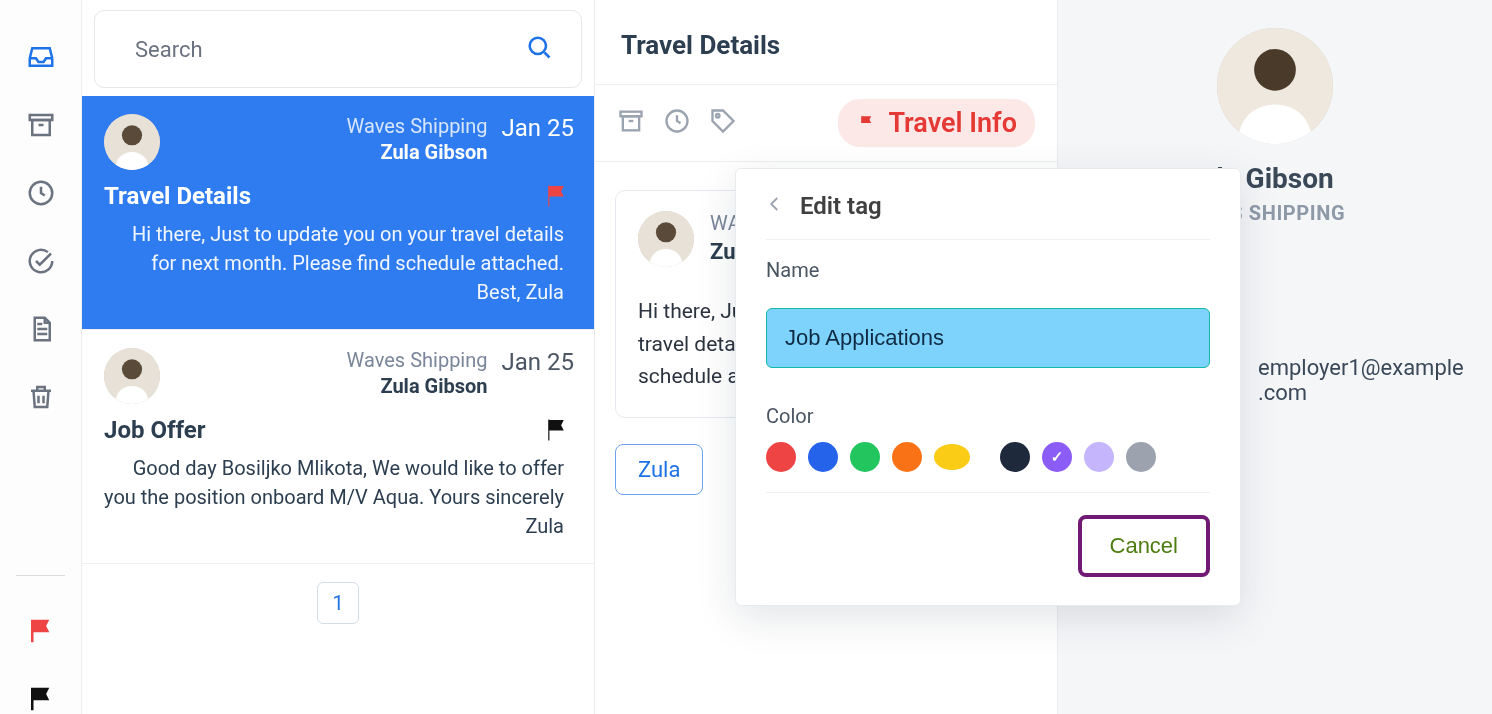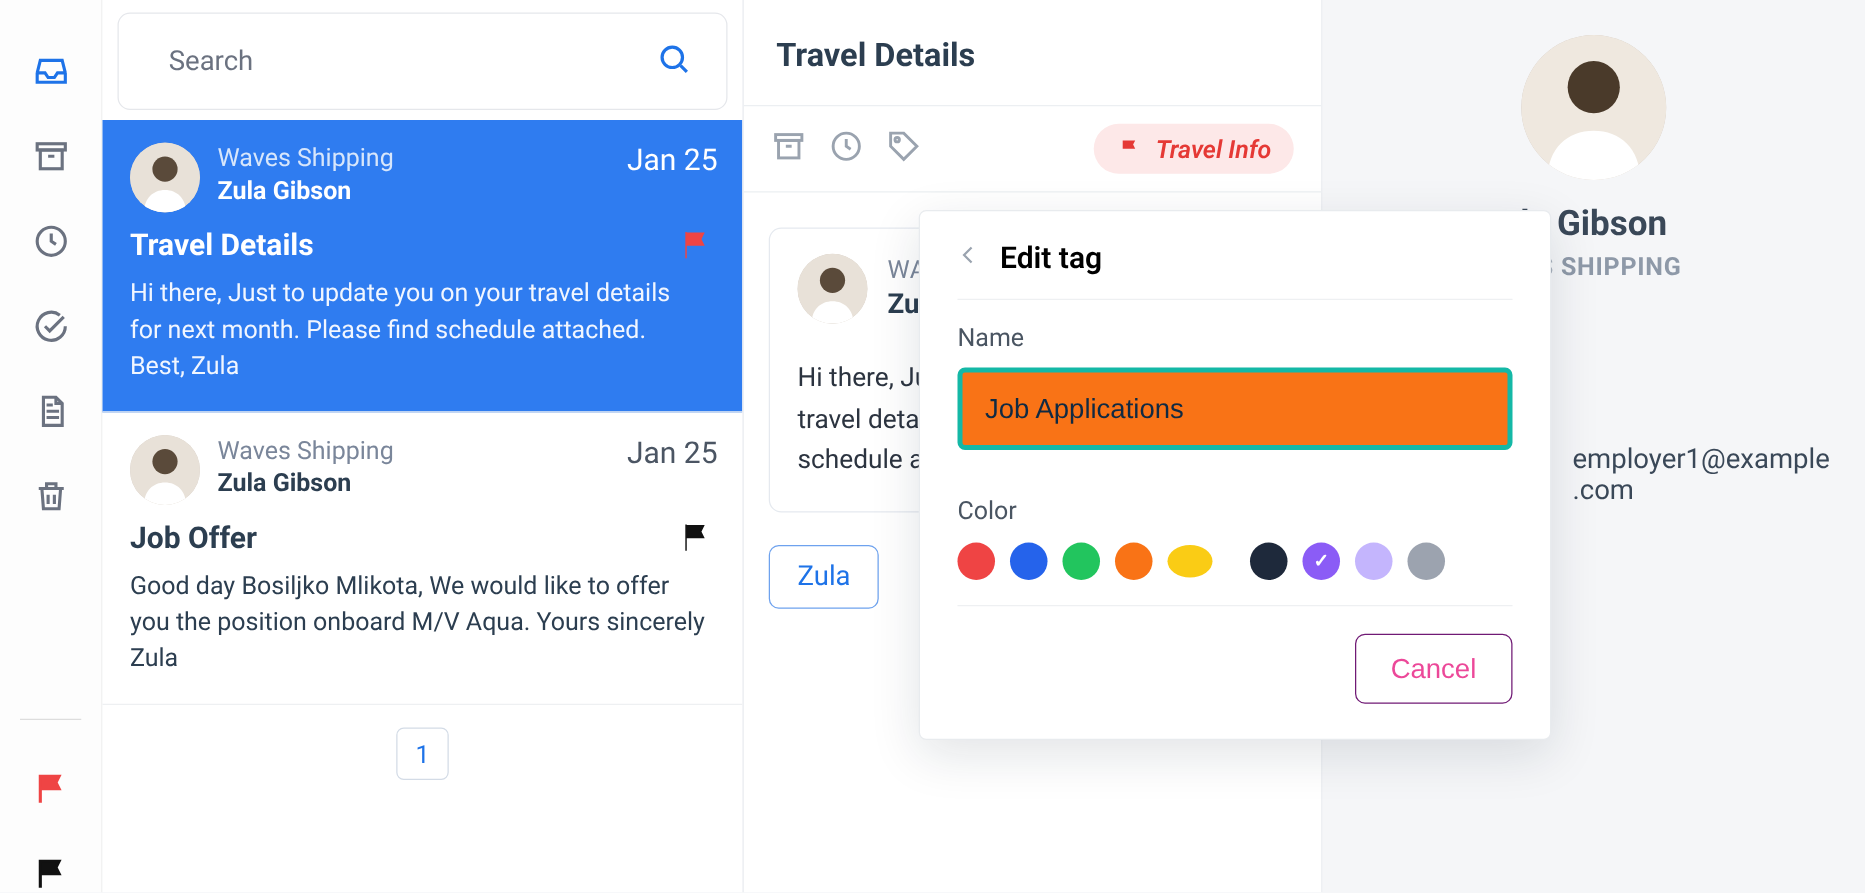--- a/index.html
+++ b/index.html
@@ -35,20 +35,21 @@
   .rail .flag-black { color:#111; }
   .rail hr { width: 60%; border:none; border-top:1px solid #ddd; margin: 6px 0 2px; }
 
   
   .listcol {
     width: 512px;
     background:#fff;
     display:flex;
     flex-direction:column;
     position:relative;
+    text-align:right;
   }
   .search-wrap {
     margin: 10px 12px 8px;
     border:1px solid #e5e7eb;
     border-radius:10px;
     height: 78px;
     display:flex;
     align-items:center;
     padding: 0 28px 0 40px;
     justify-content:space-between;
@@ -106,21 +107,21 @@
   .readcol .title { font-size:26px; font-weight:700; padding:30px 26px 24px; border-bottom:1px solid #eceff2; }
   .readcol .toolbar {
     display:flex; align-items:center; gap:18px;
     padding:14px 22px; border-bottom:1px solid #eceff2;
   }
   .toolbar .ticon svg { width:28px; height:28px; stroke:#9aa3af; stroke-width:2; fill:none; }
   .tagpill {
     margin-left:auto;
     background:#fde8e8; color:#e53935;
     border-radius:22px; padding:8px 18px;
-    display:flex; align-items:center; gap:10px; font-size:20px; font-weight:600;font-style:italic;
+    display:flex; align-items:center; gap:10px; font-size:27px; font-weight:600;
   }
   .tagpill svg { width:22px; height:20px; fill:#e53935; }
 
   .msgcard {
     margin: 28px 20px 0;
     border:1px solid #e5e9ef; border-radius:10px;
     padding: 20px 22px 24px;
   }
   .msgcard .mrow { display:flex; gap:16px; align-items:flex-start; }
   .msgcard .org { font-size:20px; color:#7a869a; letter-spacing:.5px; }
@@ -153,42 +154,42 @@
     width: 506px;
     background:#fff;
     border:1px solid #e8ebee;
     box-shadow: 0 12px 40px rgba(20,30,50,.12);
     border-radius:6px;
     padding: 22px 30px 28px;
     z-index: 50;
   }
   .popover .hdr { display:flex; align-items:center; gap:16px; border-bottom:1px solid #eef0f2; padding-bottom:18px; margin-bottom:18px; }
   .popover .hdr .back svg { width:18px; height:26px; stroke:#9aa3af; stroke-width:2.4; fill:none; }
-  .popover .hdr .ttl { font-size:24px; font-weight:600; color:#000000; }
+  .popover .hdr .ttl { font-size:24px; font-weight:600; color:#404040; }
   .popover .lbl { font-size:20px; color:#4a5562; }
   .popover .name-input {
-    margin-top:12px; width:100%;
-    background:#f97316; border:4px solid #14b8a6; border-radius:6px;
+    margin-top:26px; width:100%;
+    background:#7dd3fc; border:1px solid #14b8a6; border-radius:6px;
     padding:16px 18px; font-size:22px; color:#102a43;
   }
   .popover .colors { display:flex; gap:12px; margin-top:14px; padding-bottom:20px; border-bottom:1px solid #eef0f2; align-items:center;}
   .swatch {
     width:30px; height:30px; border-radius:50%;
     cursor:pointer; position:relative; flex:0 0 auto;
   }
   .swatch.ellipse { width:36px; height:26px; border-radius:50%/50%; }
   .swatch.selected::after {
     content:"✓"; color:#fff; font-size:15px; font-weight:700;
     position:absolute; left:50%; top:50%; transform:translate(-50%,-52%);
   }
   .popover .actions { display:flex; justify-content:flex-end; gap:16px; margin-top:22px; }
   .btn {
     font-size:22px; border-radius:8px; padding:14px 28px; cursor:pointer;
   }
-  .btn.secondary { background:#fff; border:1px solid #701a75; color:#ec4899; }
+  .btn.secondary { background:#fff; border:4px solid #701a75; color:#4d7c0f; }
   .btn.primary { background:#1e73e8; border:1px solid #1e73e8; color:#fff; }
 
 </style>
 </head>
 <body>
 
 <div class="app">
 
   <div class="rail">
     <div class="icon active">

